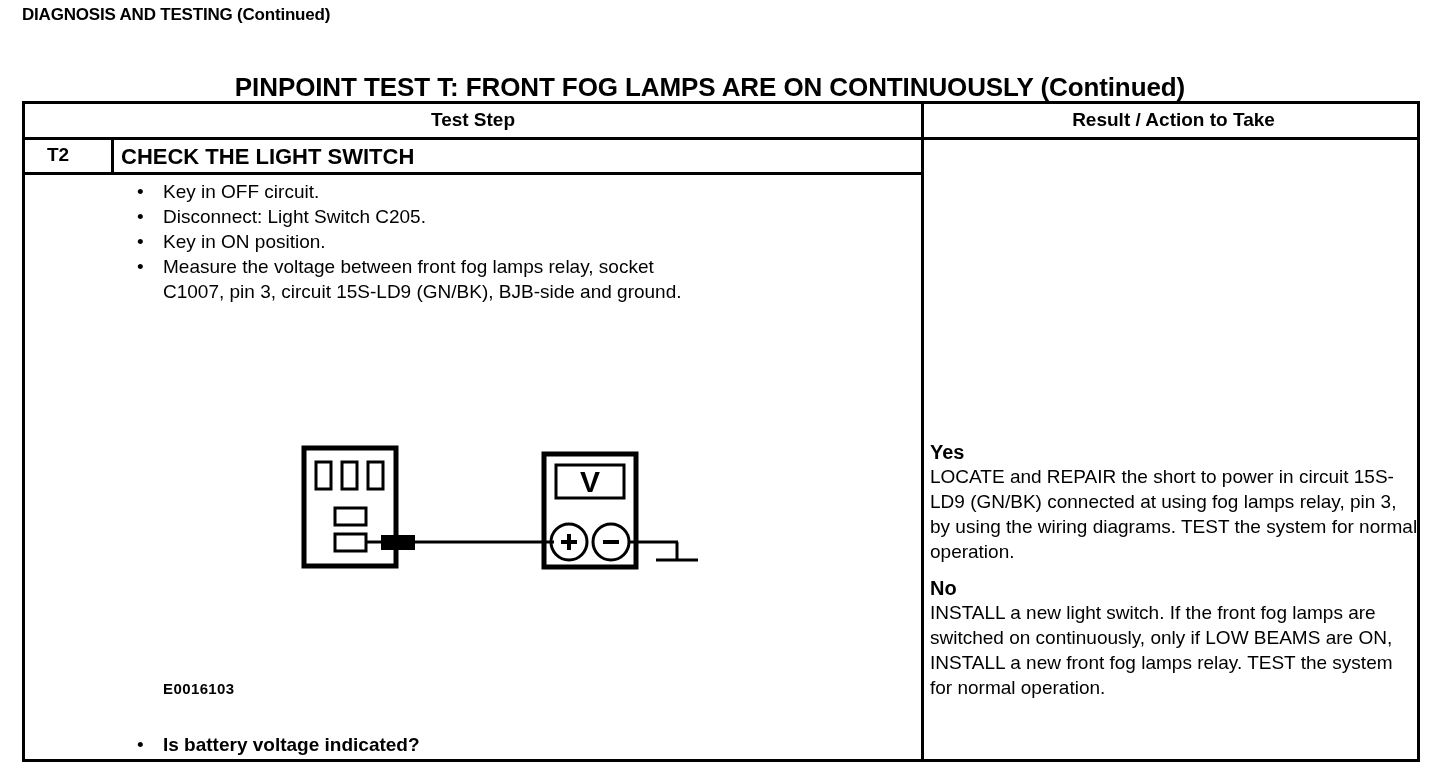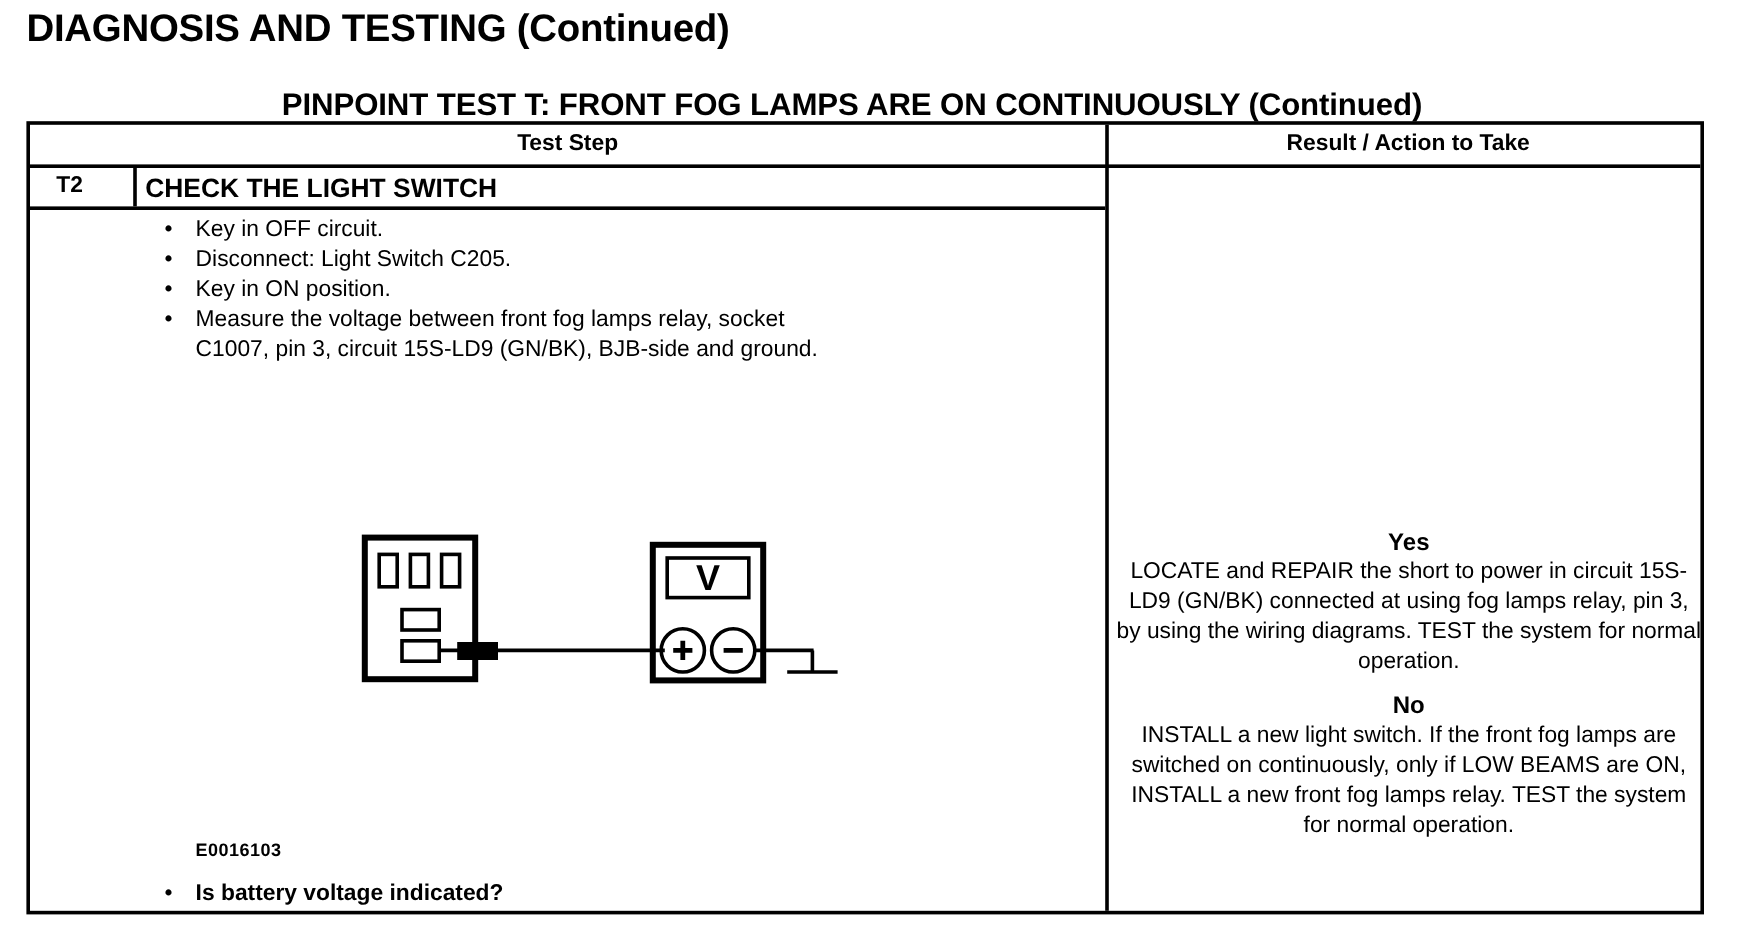--- a/index.html
+++ b/index.html
@@ -15,21 +15,21 @@
     font-family: "Liberation Sans", sans-serif;
     color: #000000;
     -webkit-font-smoothing: none;
   }
 
   
   #page-title {
     position: absolute;
     left: 22px;
     top: 5px;
-    font-size: 32px;
+    font-size: 17px;
     font-weight: bold;
     letter-spacing: -0.2px;
     white-space: nowrap;
   }
   #pinpoint-subtitle {
     position: absolute;
     left: 0;
     top: 60px;
     width: 1420px;
     text-align: center;
@@ -143,21 +143,20 @@
     width: 420px;
     height: 150px;
   }
   #figure-id {
     position: absolute;
     left: 138px;
     top: 576px;
     font-size: 15px;
     font-weight: bold;
     letter-spacing: 0.4px;
-    margin-top: 20px;
   }
 
   
   #final-question {
     position: absolute;
     left: 90px;
     top: 630px;
     width: 790px;
     font-size: 19px;
     font-weight: bold;
@@ -174,21 +173,21 @@
     padding-left: 48px;
   }
 
   
   #result-col {
     position: absolute;
     left: 905px;
     top: 336px;
     width: 488px;
   }
-  .result-block { margin-bottom: 12px; text-align: center; }
+  .result-block { margin-bottom: 12px; }
   .result-label {
     font-size: 20px;
     font-weight: bold;
     line-height: 24px;
   }
   .result-text {
     font-size: 19px;
     line-height: 25px;
   }
 </style>

